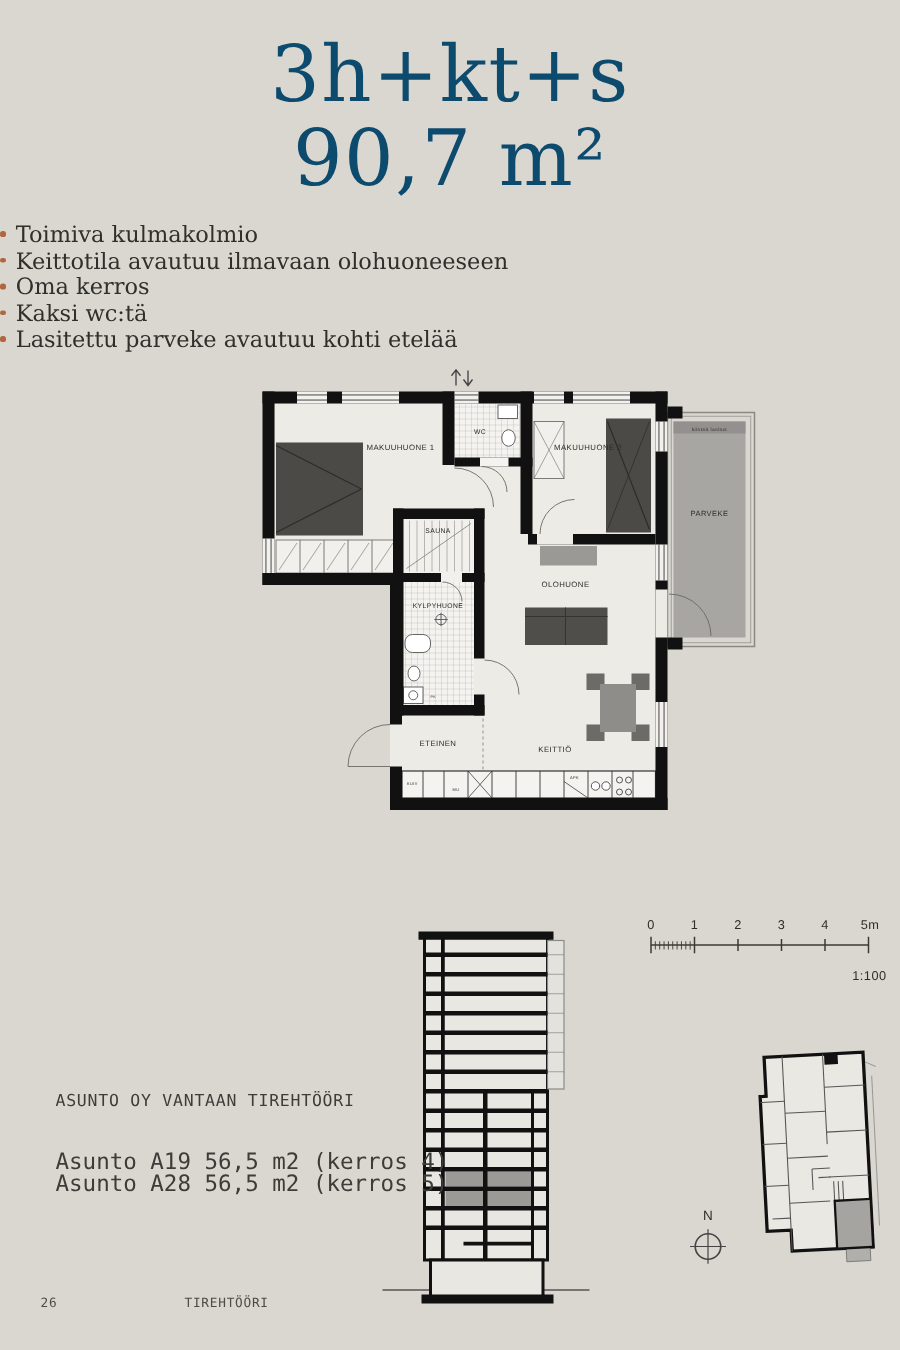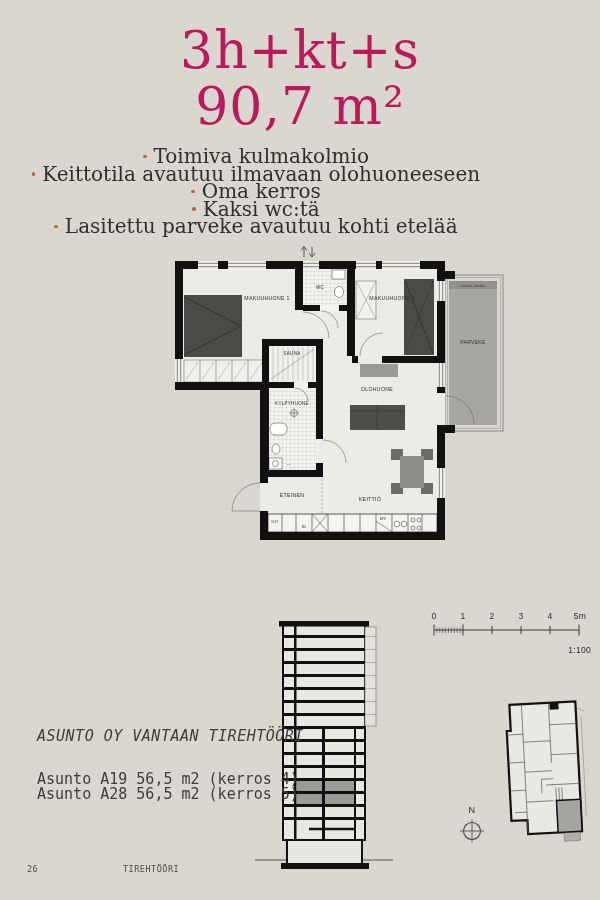--- a/index.html
+++ b/index.html
@@ -5,39 +5,39 @@
   html,body{margin:0;padding:0;}
   .page{
     position:relative;
     width:600px;height:900px;
     background:#d9d7d0;
     font-family:"Liberation Sans",sans-serif;
     overflow:hidden;
   }
   .title-block{
     position:absolute;top:22px;left:0;width:600px;
-    text-align:center;color:#be185d;
+    text-align:center;color:#0c4a6e;
     font-family:"DejaVu Serif",serif;
   }
   .title-line{font-size:52px;line-height:56px;letter-spacing:1px;}
   .features{
     position:absolute;top:148px;left:0;width:512px;
     list-style:none;margin:0;padding:0;
-    text-align:center;color:#2f2f2b;
+    color:#2f2f2b;
     font-family:"DejaVu Serif",serif;
-    font-size:20px;line-height:17.5px;
+    font-size:15px;line-height:17.5px;
   }
   .features li{white-space:nowrap;}
   .dot{
     display:inline-block;width:3.5px;height:3.5px;border-radius:50%;
     background:#b2663d;vertical-align:middle;margin-right:7px;margin-bottom:2px;
   }
   .abs{position:absolute;}
   .mono{font-family:"DejaVu Sans Mono",monospace;color:#3d3c38;}
-  .project-name{font-size:15px;letter-spacing:0.5px;font-style:italic;}
+  .project-name{font-size:11px;letter-spacing:0.5px;}
   .apt-lines{margin-top:27px;font-size:15px;line-height:15px;}
   .footer-text{font-size:8.5px;color:#4c4b47;letter-spacing:0.5px;}
   svg text{
     font-family:"Liberation Sans",sans-serif;
     fill:#2d2d2a;letter-spacing:0.3px;
   }
 </style>
 </head>
 <body>
 

